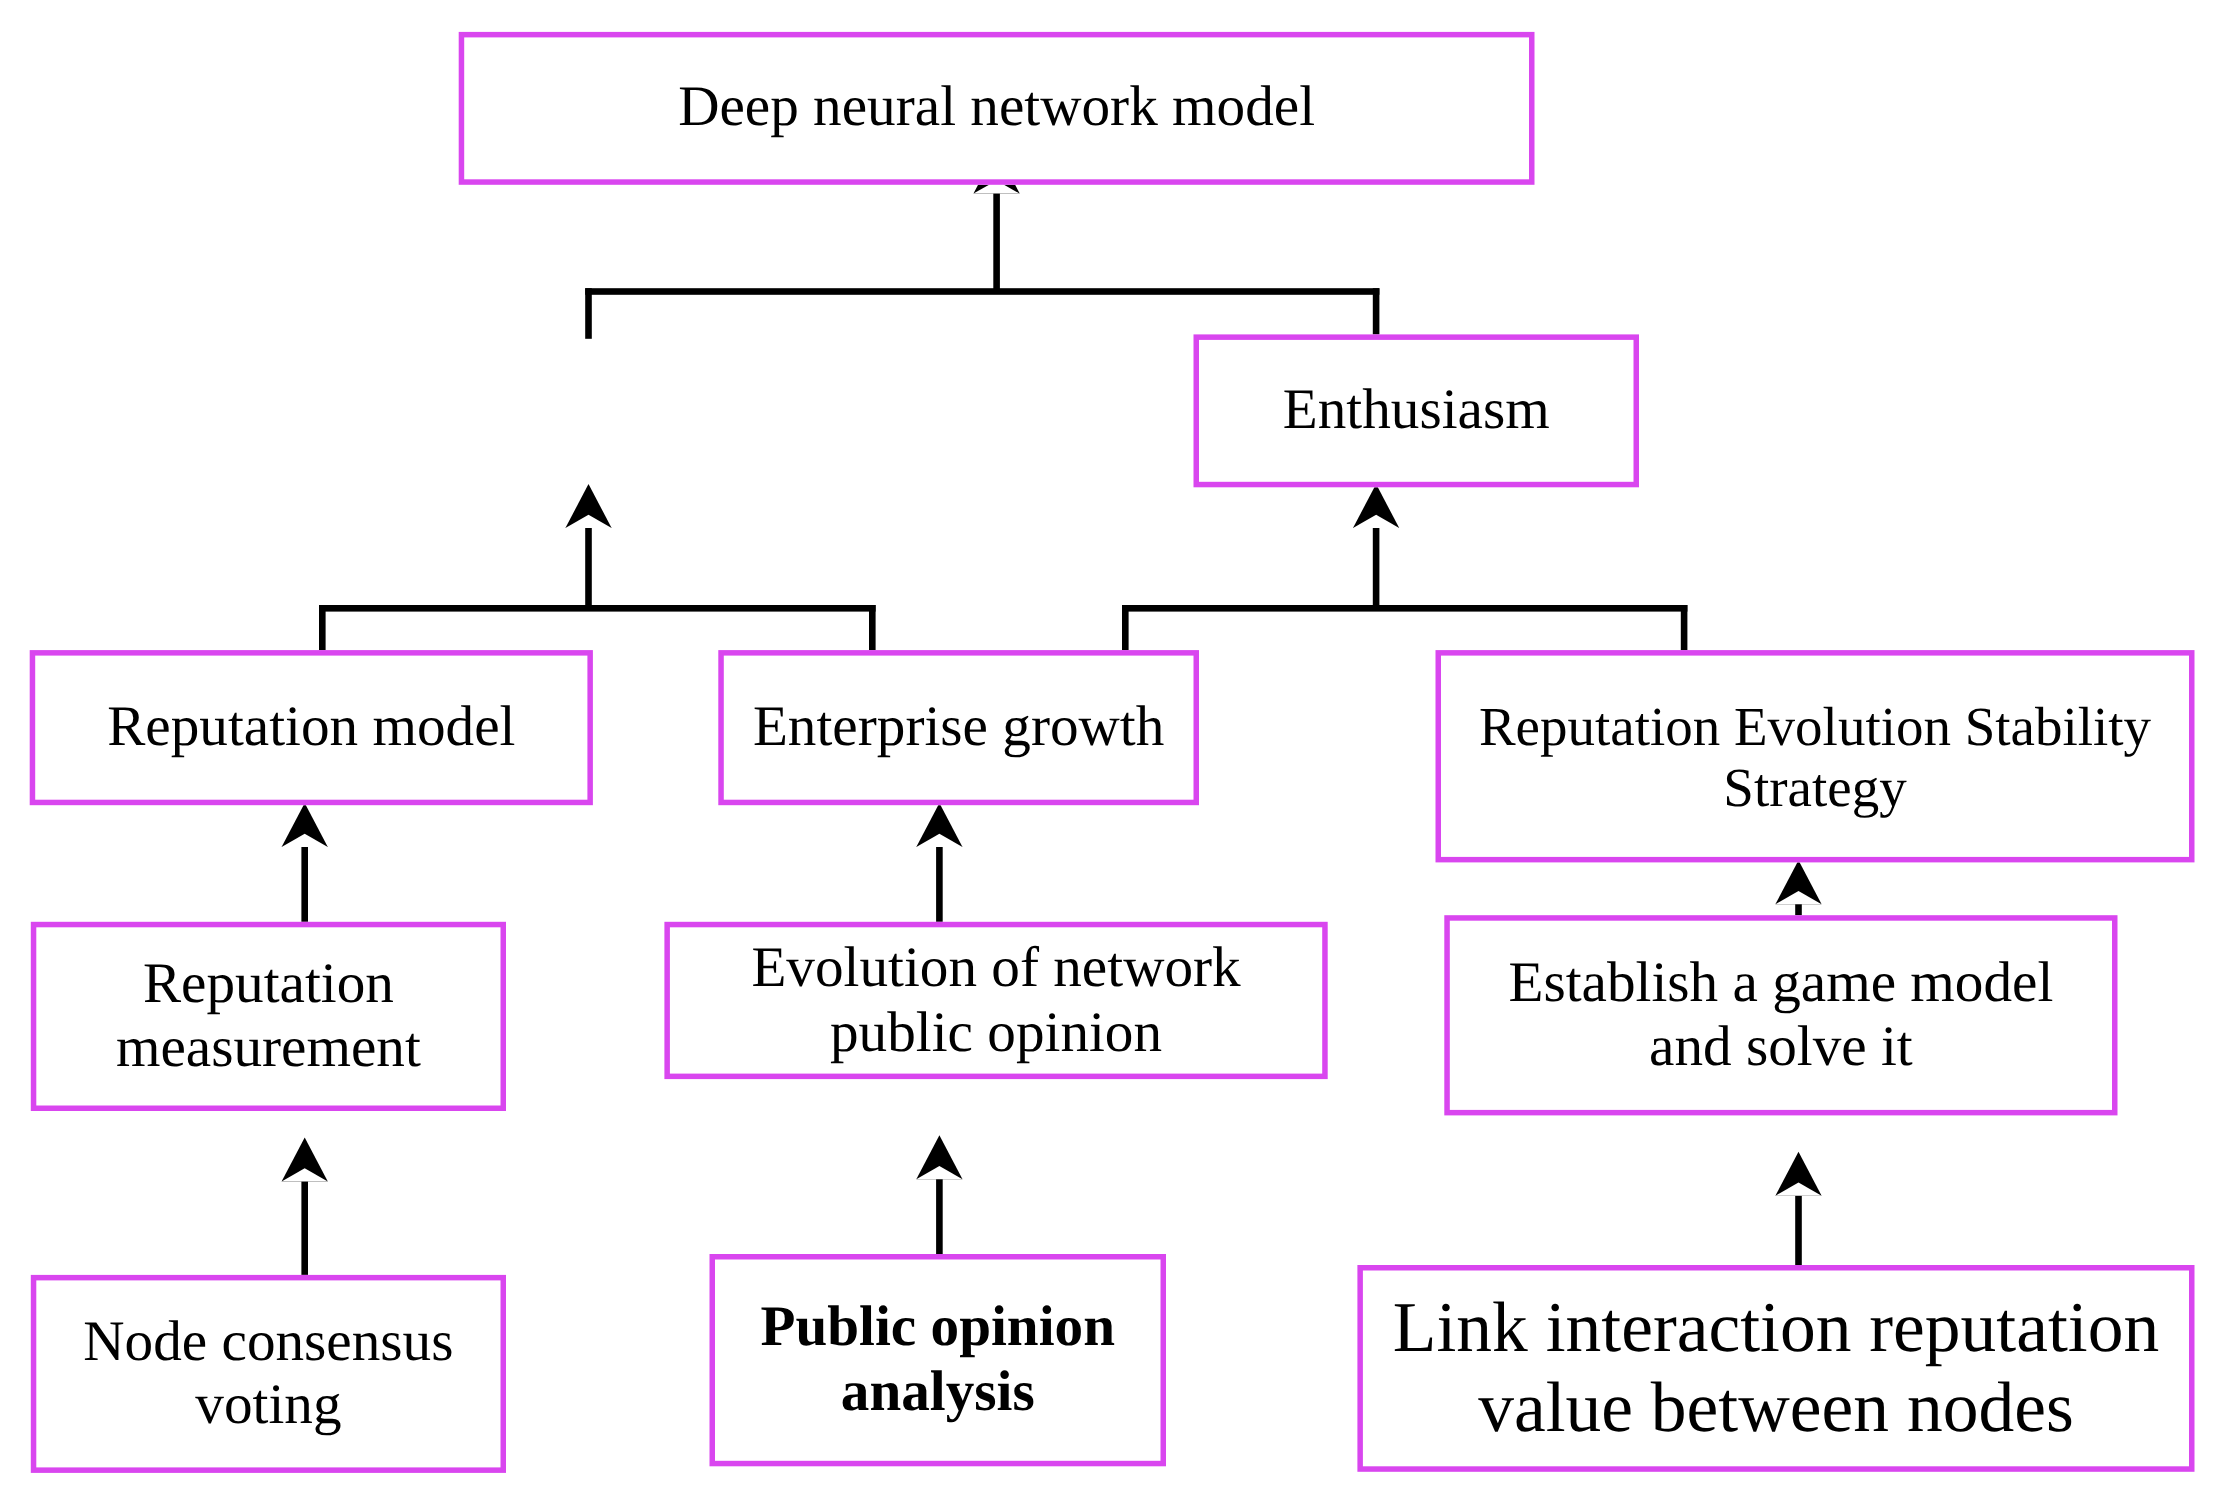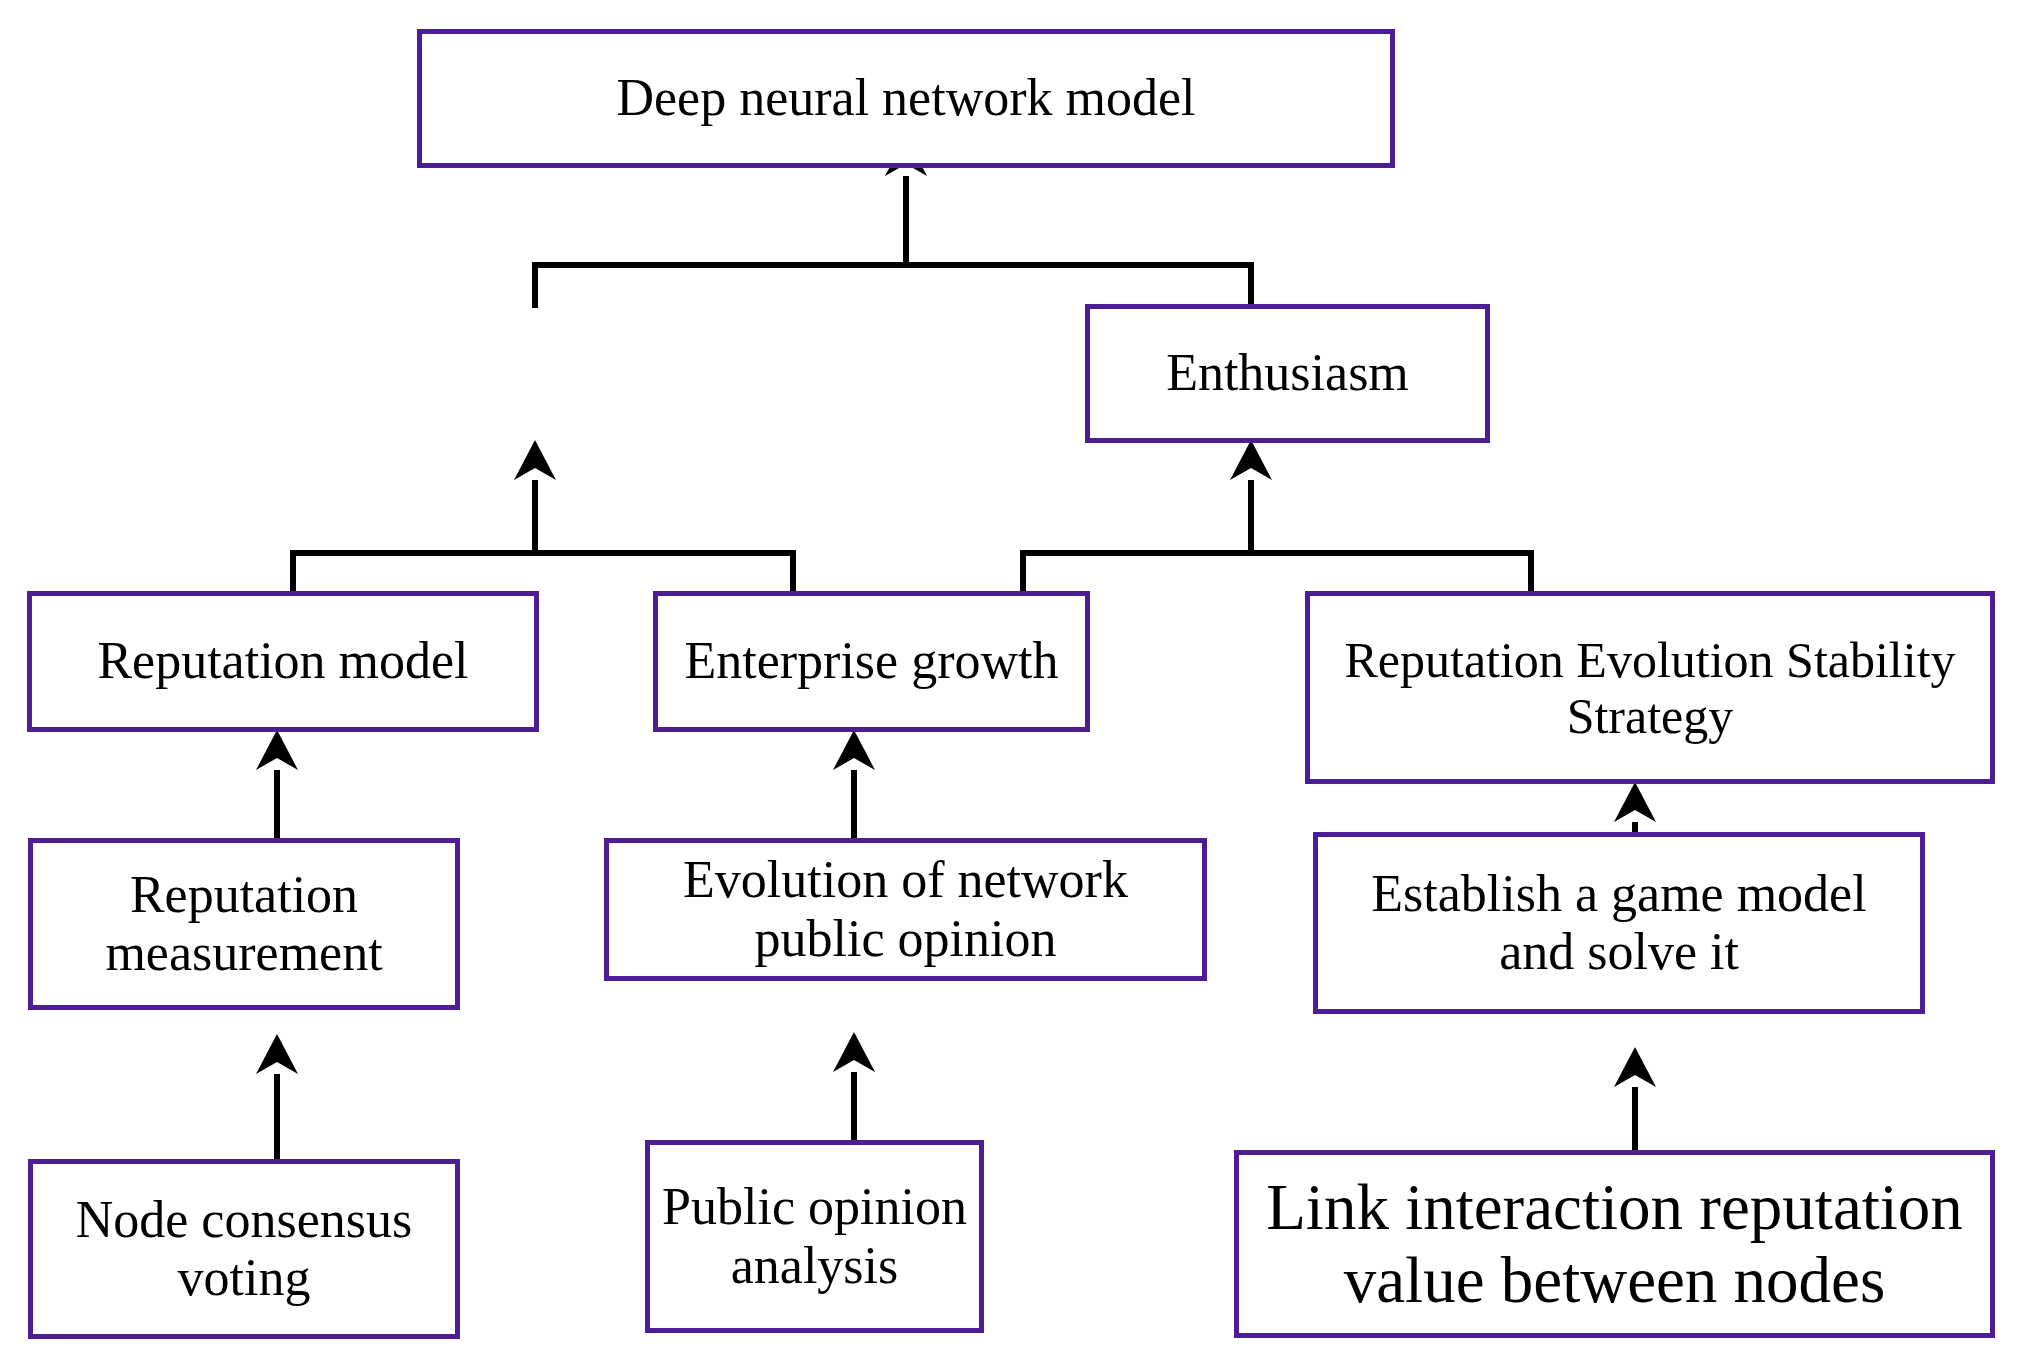--- a/index.html
+++ b/index.html
@@ -12,21 +12,21 @@
     width: 2020px;
     height: 1364px;
     background: #ffffff;
     overflow: hidden;
     font-family: "Liberation Serif", "DejaVu Serif", serif;
     color: #000000;
   }
   .node {
     position: absolute;
     box-sizing: border-box;
-    border: 5px solid #4c1d95;
+    border: 5px solid #d946ef;
     background: #ffffff;
     display: flex;
     align-items: center;
     justify-content: center;
     text-align: center;
     line-height: 1.12;
     color: #000000;
     z-index: 3;
   }
   .node span {
@@ -145,21 +145,21 @@
   </div>
 
   <div class="node f52" style="left:1313px; top:832px; width:612px; height:182px;">
     <span>Establish a game model and solve it</span>
   </div>
 
   <div class="node f52" style="left:28px; top:1159px; width:432px; height:180px;">
     <span>Node consensus voting</span>
   </div>
 
-  <div class="node f52" style="left:645px; top:1140px; width:339px; height:193px;">
+  <div class="node f52" style="left:645px; top:1140px; width:415px; height:193px;font-weight:bold;">
     <span>Public opinion analysis</span>
   </div>
 
   <div class="node f49" style="left:1234px; top:1150px; width:761px; height:188px;">
     <span>Link interaction reputation value between nodes</span>
   </div>
 
 </div>
 
 </body></html>

